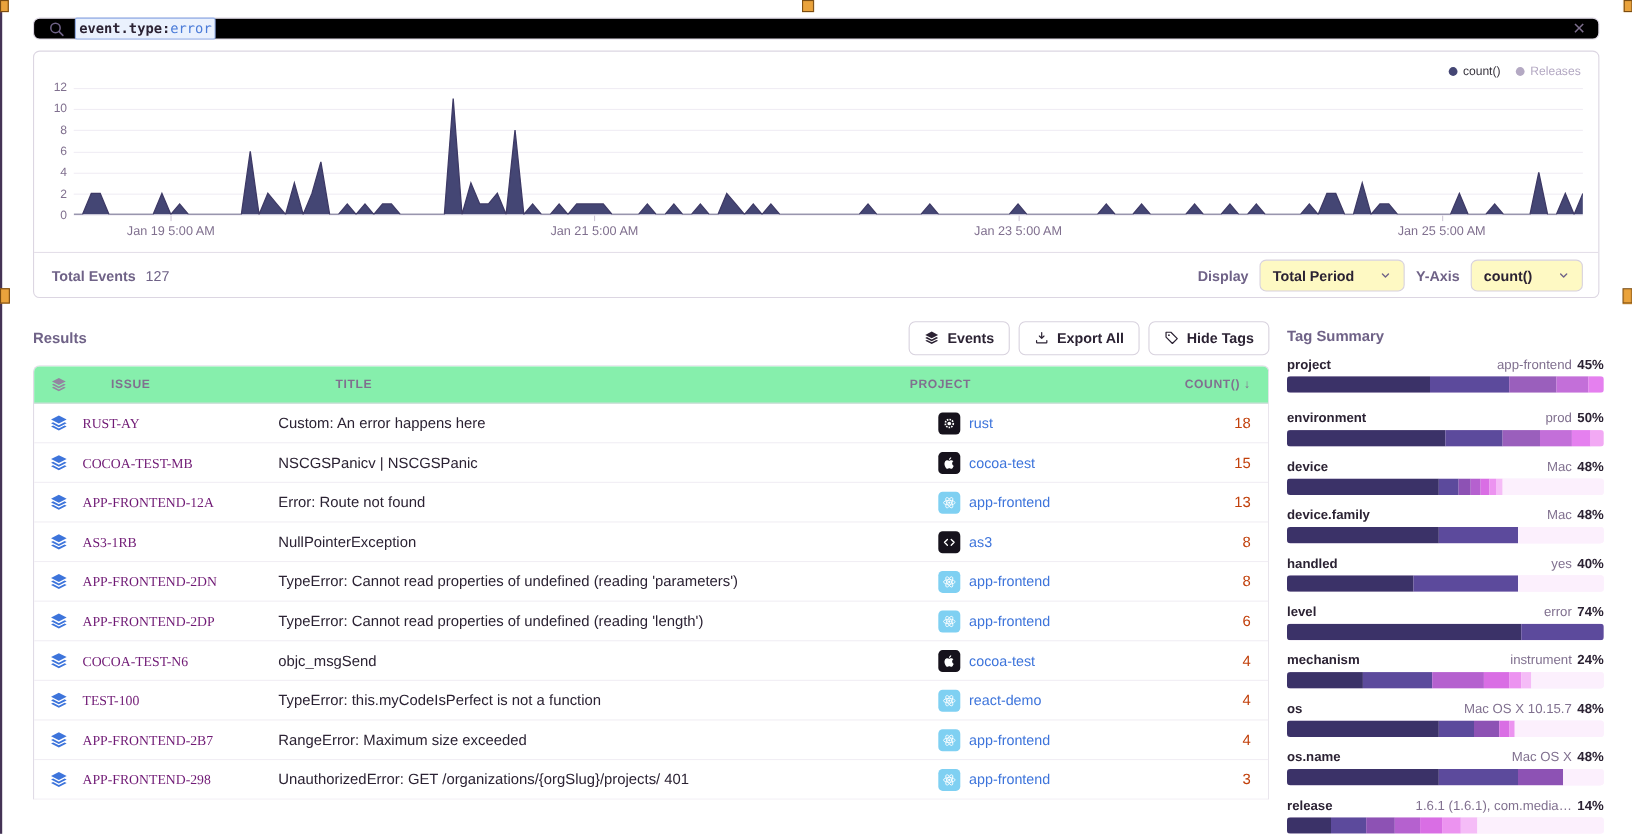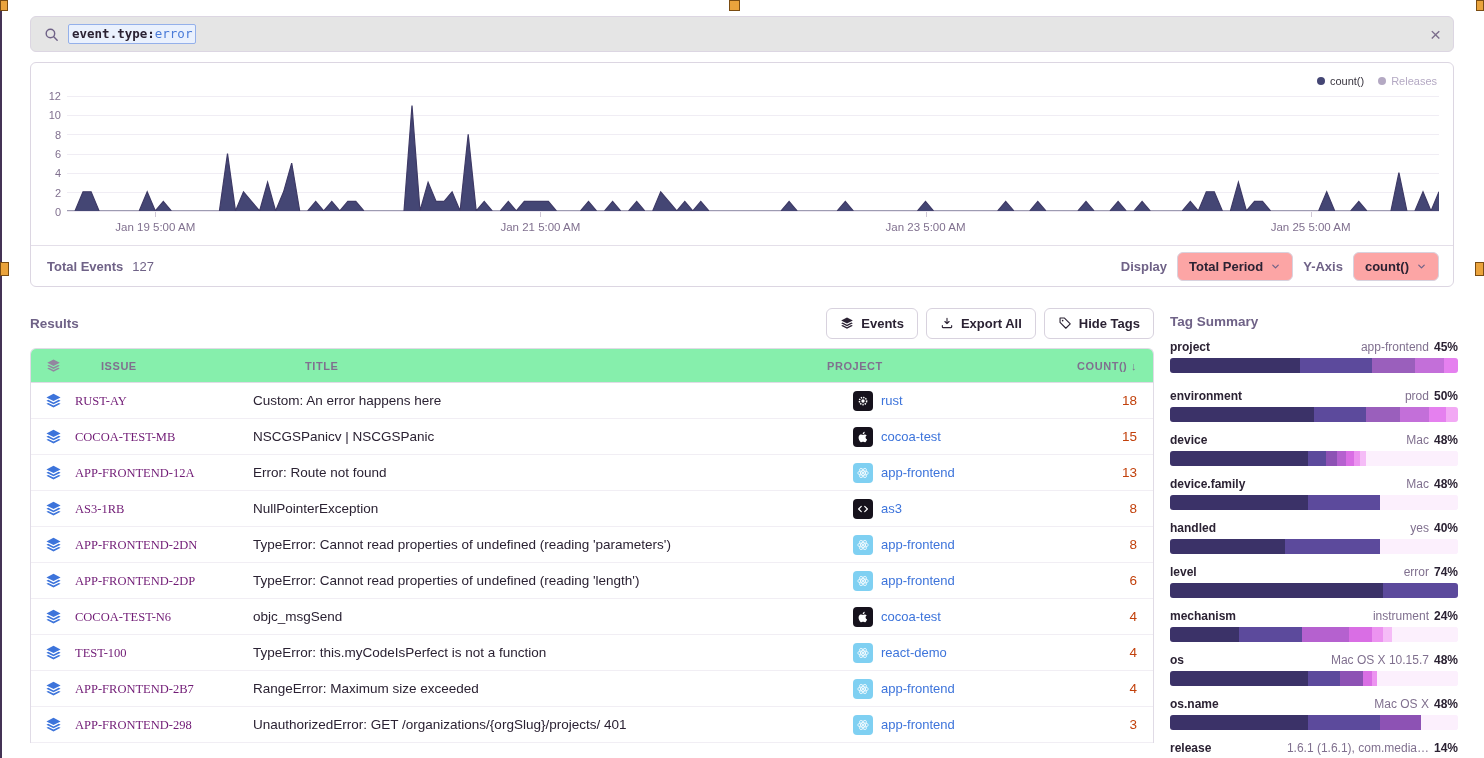--- a/index.html
+++ b/index.html
@@ -1,22 +1,22 @@
 <!DOCTYPE html>
 <html><head>
 <meta charset="utf-8">
 <style>
   * { margin:0; padding:0; box-sizing:border-box; }
   html,body { width:1484px; height:758px; overflow:hidden; background:#fff;
     font-family:"Liberation Sans", sans-serif; color:#2b2233; }
   .page { position:relative; width:100%; height:100%; padding:16px 30px 0 30px; }
 
   
-  .searchbar { display:flex; align-items:center; height:36px; border:1px solid #dcd6e2;
-    border-radius:6px; padding:0 12px; background:#e5e5e5; }
+  .searchbar { display:flex; align-items:center; height:20px; border:1px solid #dcd6e2;
+    border-radius:6px; padding:0 12px; background:#000000; }
   .searchbar .sicon { width:17px; height:17px; flex:0 0 auto; margin-right:8px; }
   .searchbar .sicon svg { width:100%; height:100%; }
   .token { font-family:"DejaVu Sans Mono", monospace; font-size:12.5px; line-height:18px;
     background:#eaf1fd; border:1px solid #94b0ea; border-radius:2px; padding:0 3px; }
   .tk-key { font-weight:bold; color:#2b2233; }
   .tk-val { color:#4a7bd8; }
   .clear-x { margin-left:auto; color:#7c6e8c; font-size:19px; line-height:1; cursor:pointer; }
 
   
   .chart-panel { position:relative; margin-top:10px; height:225px; border:1px solid #dcd6e2;
@@ -31,22 +31,22 @@
   .plot svg { position:absolute; left:0; top:0; }
   .x-axis { position:absolute; left:36px; right:14px; top:149px; height:26px; }
   .x-axis .xt { position:absolute; top:9px; transform:translateX(-50%); font-size:11.5px; color:#80708f; white-space:nowrap; }
   .x-axis .tick { position:absolute; top:0; width:1px; height:5px; background:#cfc7d6; }
   .chart-footer { position:absolute; left:0; right:0; bottom:0; height:41px; border-top:1px solid #e4dfe9;
     display:flex; align-items:center; padding:0 14px 0 16px; }
   .tot-label { font-size:13px; font-weight:bold; color:#6f6287; }
   .tot-value { font-size:13px; color:#6f6287; margin-left:9px; }
   .footer-right { margin-left:auto; display:flex; align-items:center; gap:10px; }
   .ctl-label { font-size:13px; font-weight:bold; color:#6f6287; }
-  .dd-btn { display:flex; align-items:center; gap:7px; border:1px solid #d8d2de; border-radius:6px;
-    background:#fca5a5; padding:6px 11px; font-size:13px; font-weight:bold; color:#2b2233; cursor:pointer; }
+  .dd-btn { display:flex; align-items:center; gap:23px; border:1px solid #d8d2de; border-radius:6px;
+    background:#fef9c3; padding:6px 11px; font-size:13px; font-weight:bold; color:#2b2233; cursor:pointer; }
   .dd-btn svg { width:11px; height:11px; }
 
   
   .results-row { display:flex; margin-top:19px; gap:16px; }
   .results-col { width:1124px; flex:0 0 auto; }
   .results-header { display:flex; align-items:center; height:34px; }
   .sec-title { font-size:13.5px; font-weight:bold; color:#6f6287; }
   .btn-group { margin-left:auto; display:flex; gap:8px; }
   .ui-btn { display:flex; align-items:center; gap:7px; border:1px solid #d8d2de; border-radius:6px;
     background:#fff; padding:7px 13px; font-size:13px; font-weight:bold; color:#2b2233; cursor:pointer; }

